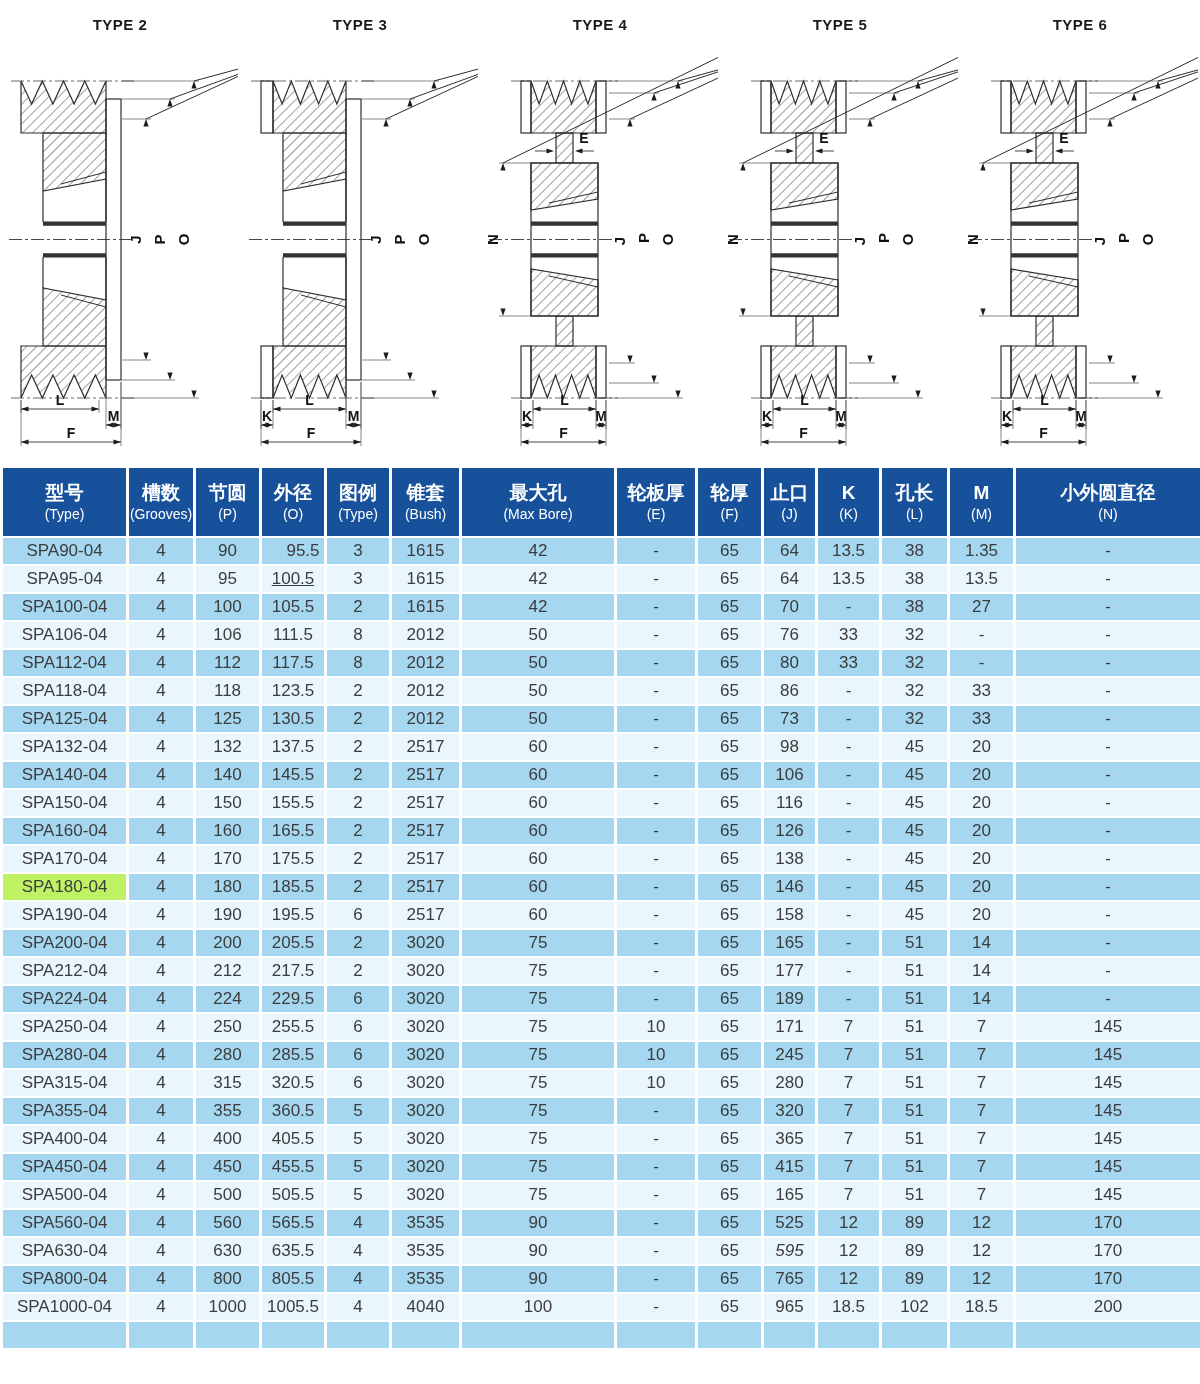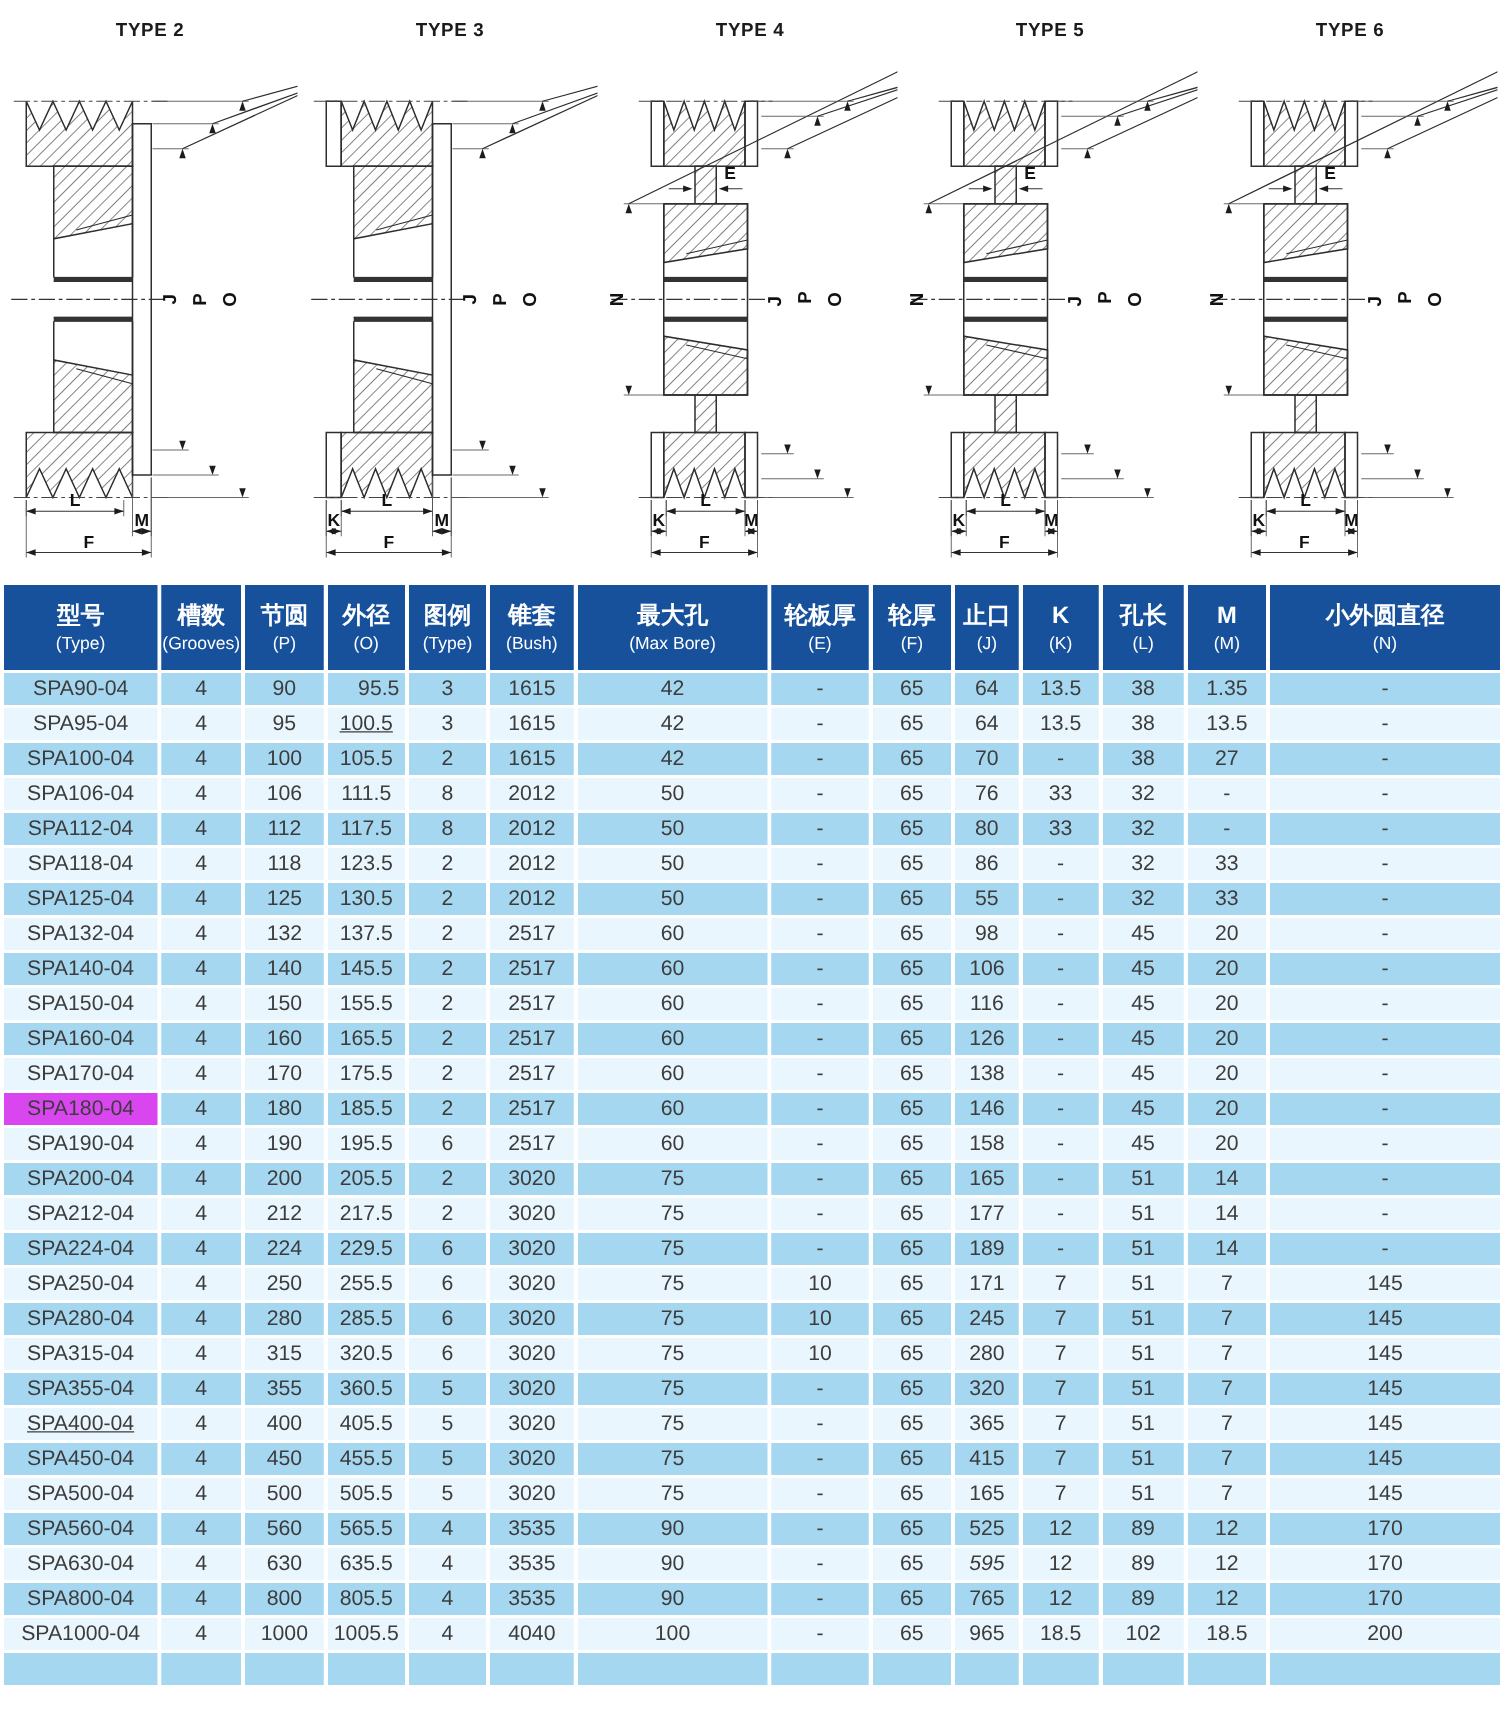--- a/index.html
+++ b/index.html
@@ -609,21 +609,21 @@
       <tr>
         <td style="background: rgb(165, 215, 240);">SPA125-04</td>
         <td style="background: rgb(165, 215, 240);">4</td>
         <td style="background: rgb(165, 215, 240);">125</td>
         <td style="background: rgb(165, 215, 240);">130.5</td>
         <td style="background: rgb(165, 215, 240);">2</td>
         <td style="background: rgb(165, 215, 240);">2012</td>
         <td style="background: rgb(165, 215, 240);">50</td>
         <td style="background: rgb(165, 215, 240);">-</td>
         <td style="background: rgb(165, 215, 240);">65</td>
-        <td style="background: rgb(165, 215, 240);">55</td>
+        <td style="background: rgb(165, 215, 240);">73</td>
         <td style="background: rgb(165, 215, 240);">-</td>
         <td style="background: rgb(165, 215, 240);">32</td>
         <td style="background: rgb(165, 215, 240);">33</td>
         <td style="background: rgb(165, 215, 240);">-</td>
       </tr>
       <tr>
         <td style="background: rgb(234, 246, 253);">SPA132-04</td>
         <td style="background: rgb(234, 246, 253);">4</td>
         <td style="background: rgb(234, 246, 253);">132</td>
         <td style="background: rgb(234, 246, 253);">137.5</td>
@@ -696,21 +696,21 @@
         <td style="background: rgb(234, 246, 253);">60</td>
         <td style="background: rgb(234, 246, 253);">-</td>
         <td style="background: rgb(234, 246, 253);">65</td>
         <td style="background: rgb(234, 246, 253);">138</td>
         <td style="background: rgb(234, 246, 253);">-</td>
         <td style="background: rgb(234, 246, 253);">45</td>
         <td style="background: rgb(234, 246, 253);">20</td>
         <td style="background: rgb(234, 246, 253);">-</td>
       </tr>
       <tr>
-        <td style="background: #d946ef;">SPA180-04</td>
+        <td style="background: #bef264;">SPA180-04</td>
         <td style="background: rgb(165, 215, 240);">4</td>
         <td style="background: rgb(165, 215, 240);">180</td>
         <td style="background: rgb(165, 215, 240);">185.5</td>
         <td style="background: rgb(165, 215, 240);">2</td>
         <td style="background: rgb(165, 215, 240);">2517</td>
         <td style="background: rgb(165, 215, 240);">60</td>
         <td style="background: rgb(165, 215, 240);">-</td>
         <td style="background: rgb(165, 215, 240);">65</td>
         <td style="background: rgb(165, 215, 240);">146</td>
         <td style="background: rgb(165, 215, 240);">-</td>
@@ -840,21 +840,21 @@
         <td style="background: rgb(165, 215, 240);">75</td>
         <td style="background: rgb(165, 215, 240);">-</td>
         <td style="background: rgb(165, 215, 240);">65</td>
         <td style="background: rgb(165, 215, 240);">320</td>
         <td style="background: rgb(165, 215, 240);">7</td>
         <td style="background: rgb(165, 215, 240);">51</td>
         <td style="background: rgb(165, 215, 240);">7</td>
         <td style="background: rgb(165, 215, 240);">145</td>
       </tr>
       <tr>
-        <td style="background: rgb(234, 246, 253); text-decoration: underline;">SPA400-04</td>
+        <td style="background: rgb(234, 246, 253);">SPA400-04</td>
         <td style="background: rgb(234, 246, 253);">4</td>
         <td style="background: rgb(234, 246, 253);">400</td>
         <td style="background: rgb(234, 246, 253);">405.5</td>
         <td style="background: rgb(234, 246, 253);">5</td>
         <td style="background: rgb(234, 246, 253);">3020</td>
         <td style="background: rgb(234, 246, 253);">75</td>
         <td style="background: rgb(234, 246, 253);">-</td>
         <td style="background: rgb(234, 246, 253);">65</td>
         <td style="background: rgb(234, 246, 253);">365</td>
         <td style="background: rgb(234, 246, 253);">7</td>

